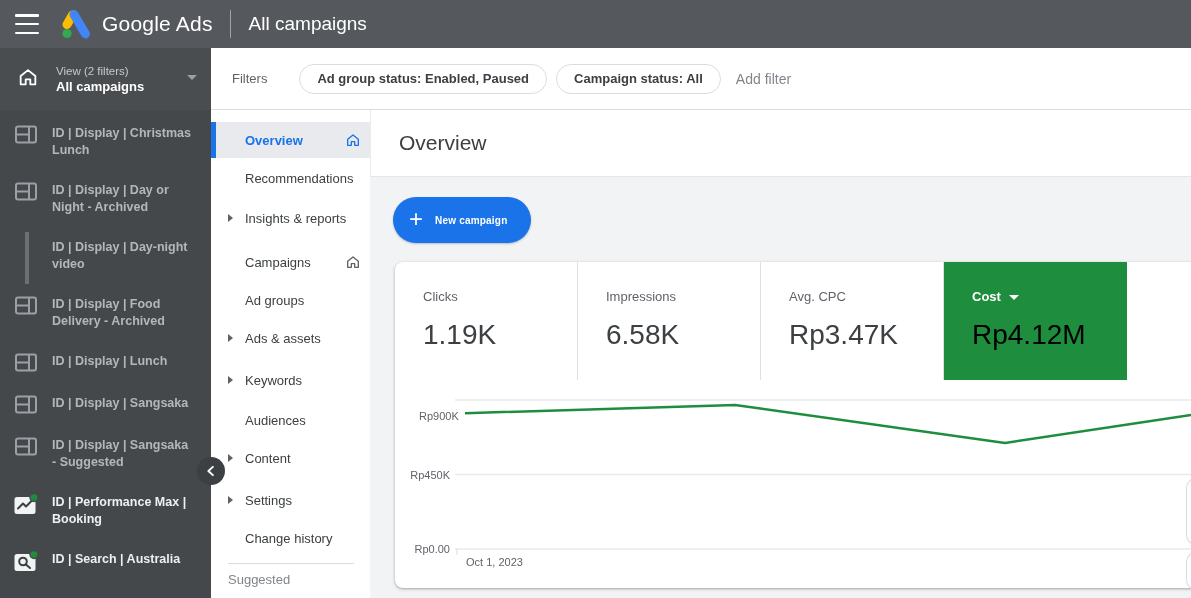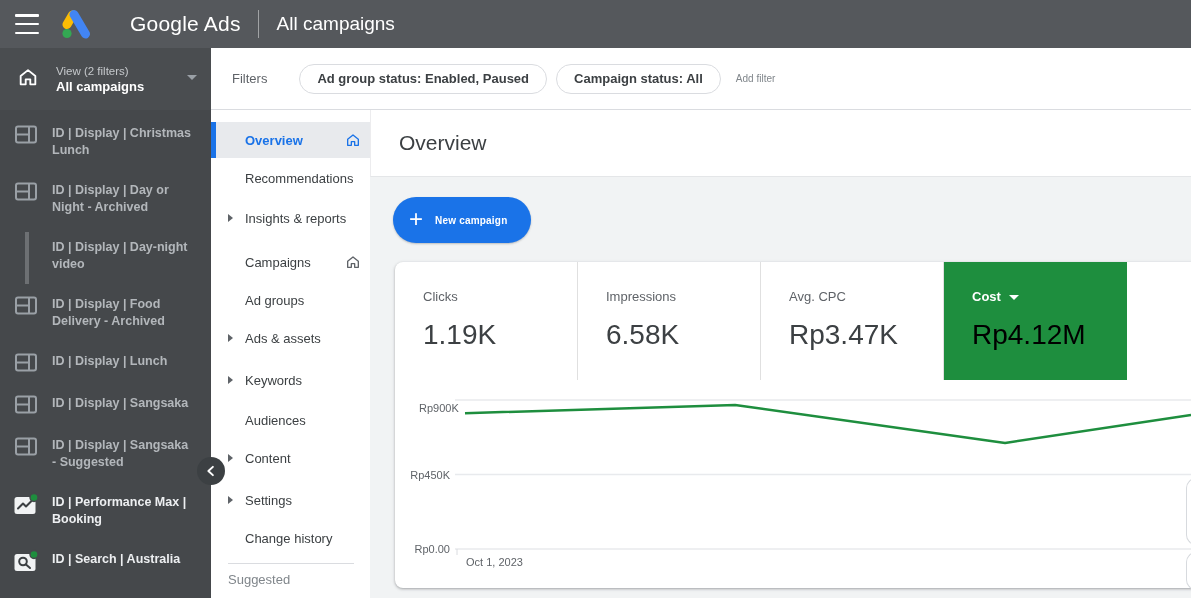--- a/index.html
+++ b/index.html
@@ -4,32 +4,32 @@
 <style>
   * { margin:0; padding:0; box-sizing:border-box; }
   html,body { background:#e9eaec; }
   body { font-family:"Liberation Sans","DejaVu Sans",sans-serif; }
   #app { position:relative; width:1191px; height:598px; overflow:hidden; background:#f1f3f4; }
 
   
   .topbar { position:absolute; left:0; top:0; width:1191px; height:48px; background:#55585c; z-index:6; display:flex; align-items:center; }
   .hamburger { width:24px; height:20px; margin-left:15px; display:flex; flex-direction:column; justify-content:space-between; cursor:pointer; }
   .hamburger span { display:block; height:2.5px; background:#fff; border-radius:1px; }
-  .logo-wrap { margin-left:21px; display:flex; align-items:center;gap:28px; }
+  .logo-wrap { margin-left:21px; display:flex; align-items:center; }
   .product-name { color:#fff; font-size:21px; margin-left:9px; letter-spacing:.2px; }
   .topbar-divider { width:1px; height:28px; background:rgba(255,255,255,.45); margin:0 18px 0 17px; }
   .topbar-page { color:#fff; font-size:19px; }
 
   
   .filterbar { position:absolute; left:211px; top:48px; width:980px; height:62px; background:#fff; border-bottom:1px solid #dadce0; display:flex; align-items:center; z-index:2; }
   .filterbar-label { color:#5f6368; font-size:13px; margin-left:21px; }
   .chip { height:30px; border:1px solid #dadce0; border-radius:16px; background:#fff; display:flex; align-items:center; padding:0 17px; font-size:13px; font-weight:bold; color:#3c4043; cursor:pointer; white-space:nowrap; }
   .chip:first-of-type { margin-left:32px; }
   .chip + .chip { margin-left:9px; }
-  .add-filter { color:#80868b; font-size:10px; margin-left:15px; cursor:pointer; }
+  .add-filter { color:#80868b; font-size:14px; margin-left:15px; cursor:pointer; }
 
   
   .sidebar { position:absolute; left:0; top:48px; width:211px; height:550px; background:#45484b; z-index:5; }
   .view-selector { position:relative; height:62px; background:#4a4d50; display:flex; align-items:center; cursor:pointer; }
   .view-selector .home { margin-left:17px; }
   .view-text { margin-left:17px; }
   .view-title { font-size:11.5px; color:#c6c9cc; line-height:15px; }
   .view-sub { font-size:13px; color:#fff; font-weight:bold; line-height:16px; }
   .caret-down { width:0; height:0; border-left:5px solid transparent; border-right:5px solid transparent; border-top:5px solid #9aa0a6; position:absolute; right:14px; top:27px; }
   .sidebar-banner { height:45px; background:#5f6368; color:#fff; font-size:12.5px; font-weight:bold; line-height:17px; padding:6px 14px 0 8px; cursor:pointer; }
@@ -309,21 +309,21 @@
         <svg class="chart-svg" width="806" height="208">
           <g id="gridlines">
               <line x1="60" x2="806" y1="20" y2="20" stroke="#e8eaed" stroke-width="1.5"></line>
               <line x1="60" x2="806" y1="94.5" y2="94.5" stroke="#e8eaed" stroke-width="1.5"></line>
               <line x1="60" x2="806" y1="169" y2="169" stroke="#e8eaed" stroke-width="1.5"></line>
             </g>
           <line x1="62" y1="169" x2="62" y2="175" stroke="#dadce0" stroke-width="1"></line>
           <polyline id="cost-line" fill="none" stroke="#1e8e3e" stroke-width="2.5" stroke-linejoin="round" points="70.0,33.2 340.1,25.0 610.1,63.0 796.0,34.9"></polyline>
         </svg>
         <div id="yticks">
-            <div class="ytick" style="top: 22px; padding-left: 24px;">Rp900K</div>
+            <div class="ytick" style="top: 30px; padding-left: 24px;">Rp900K</div>
             <div class="ytick" style="top: 88.5px;">Rp450K</div>
             <div class="ytick" style="top: 163px;">Rp0.00</div>
           </div>
         <div class="xtick">Oct 1, 2023</div>
       </div>
     </div>
 
     <div class="cutoff-panel cutoff-1"></div>
     <div class="cutoff-panel cutoff-2"></div>
   </div>

